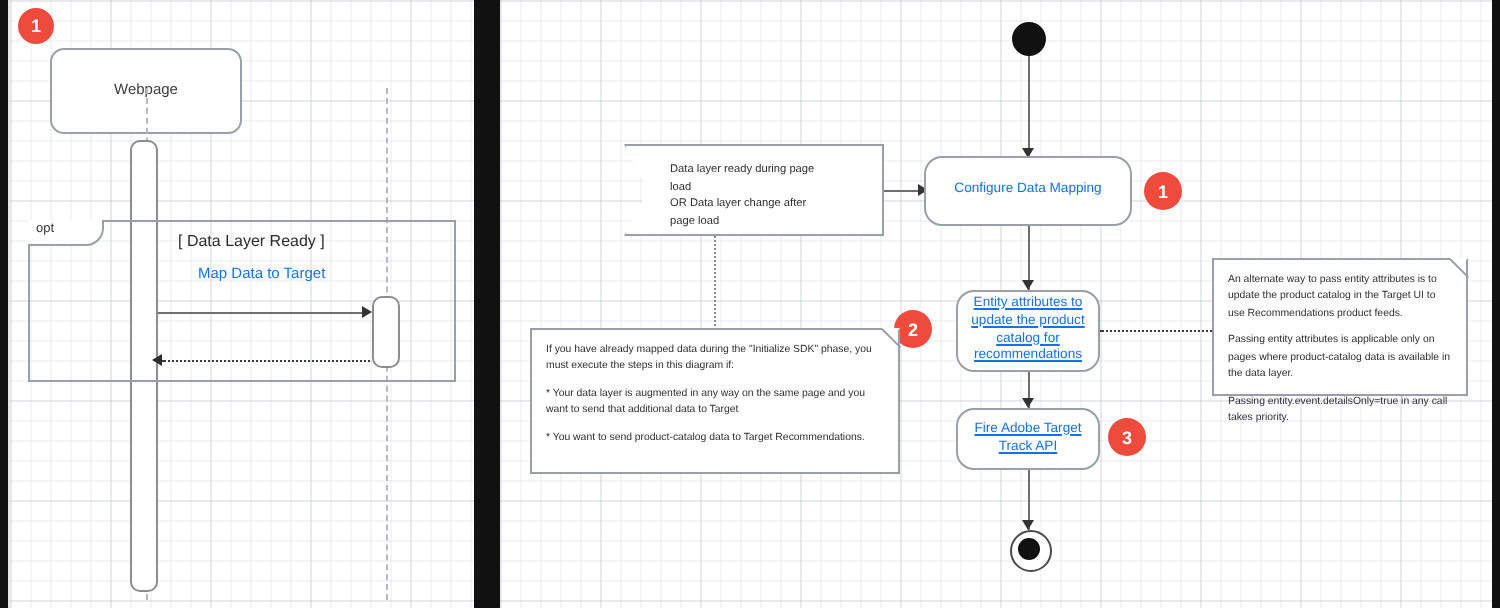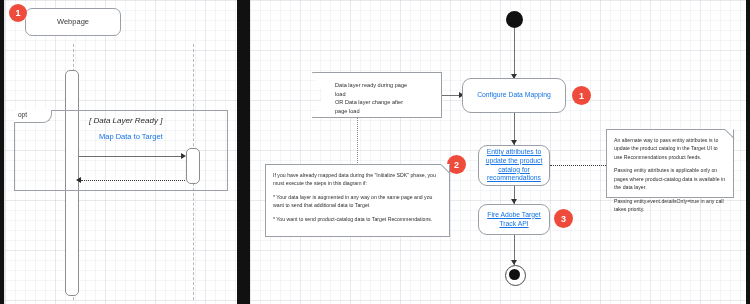--- a/index.html
+++ b/index.html
@@ -124,34 +124,34 @@
 <body>
 
 <div id="root">
 
   <div class="divider" id="div-a"></div>
   <div class="divider" id="div-b"></div>
   <div class="divider" id="div-c"></div>
 
   <div class="panel" id="panel-left">
 
-    <div class="box lifeline-head" style="left:20px;top:8px;width:96px;height:28px;">
+    <div class="box lifeline-head" style="left:20px;top:24px;width:96px;height:43px;">
       <span>Webpage</span>
     </div>
 
     <div class="lifeline" style="left:68px;top:44px;height:256px;"></div>
     <div class="lifeline" style="left:188px;top:44px;height:256px;"></div>
 
     <div class="activation" style="left:60px;top:70px;width:14px;height:226px;"></div>
     <div class="activation" style="left:181px;top:148px;width:14px;height:36px;"></div>
 
     <div class="frame" style="left:9px;top:110px;width:214px;height:81px;"></div>
     <div class="frame-tab" style="left:9px;top:110px;width:38px;height:13px;">opt</div>
 
-    <div class="guard" style="left:84px;top:116px;font-style:italic;">[ Data Layer Ready ]</div>
+    <div class="guard" style="left:84px;top:116px;">[ Data Layer Ready ]</div>
 
     <div class="msg-label" style="left:94px;top:132px;">Map Data to Target</div>
     <div class="hline" style="left:74px;top:156px;width:104px;"></div>
     <div class="arrow-r" style="left:176px;top:153px;"></div>
 
     <div class="hline-dotted" style="left:76px;top:180px;width:104px;"></div>
     <div class="arrow-l" style="left:71px;top:177px;border-right-color:#2b2b2b;"></div>
 
     <div class="badge" style="left:4px;top:4px;width:18px;height:18px;">1</div>
   </div>

